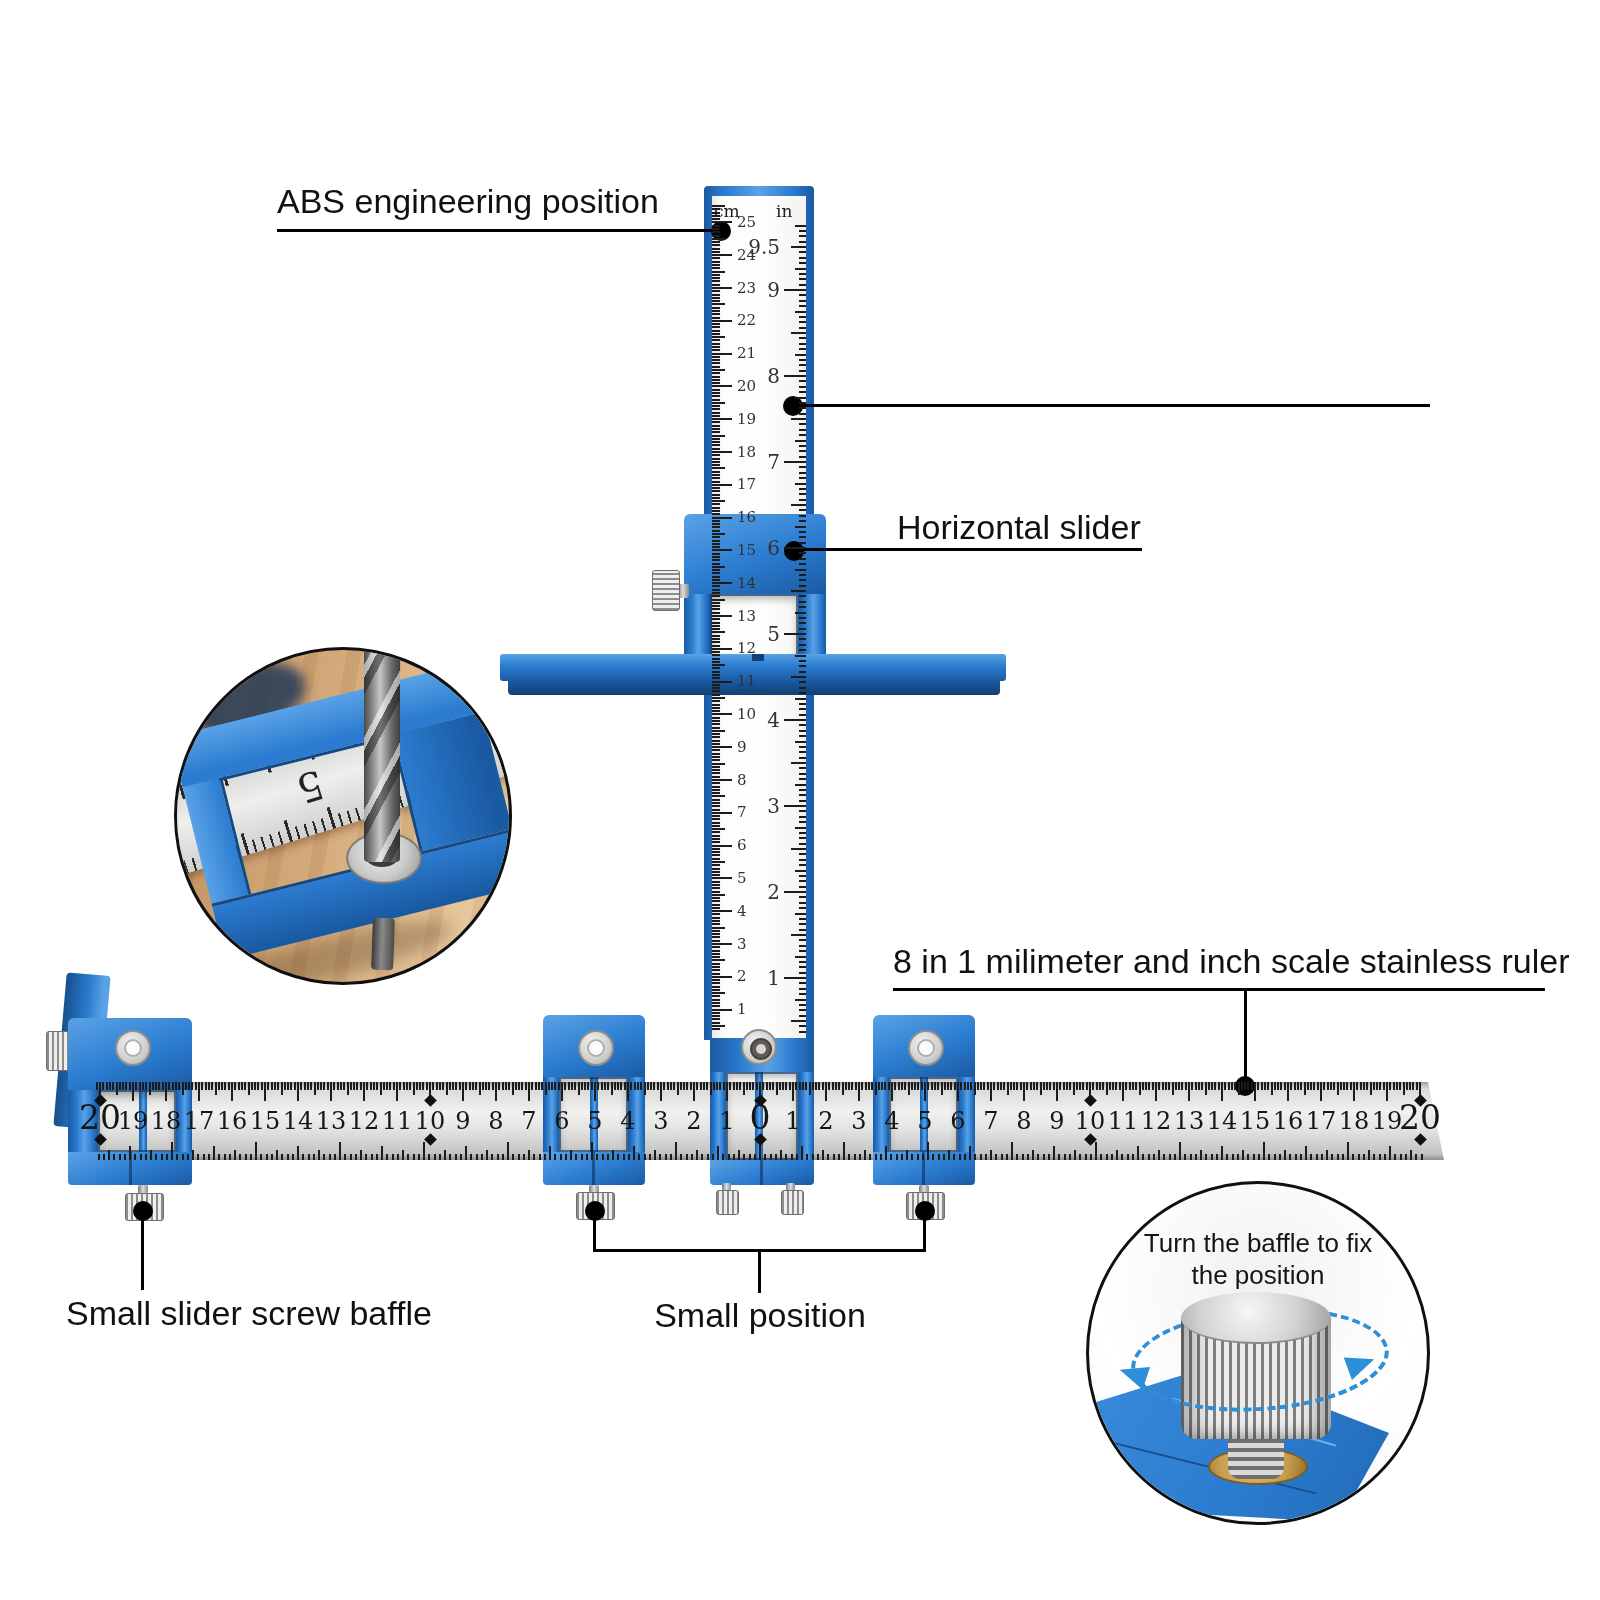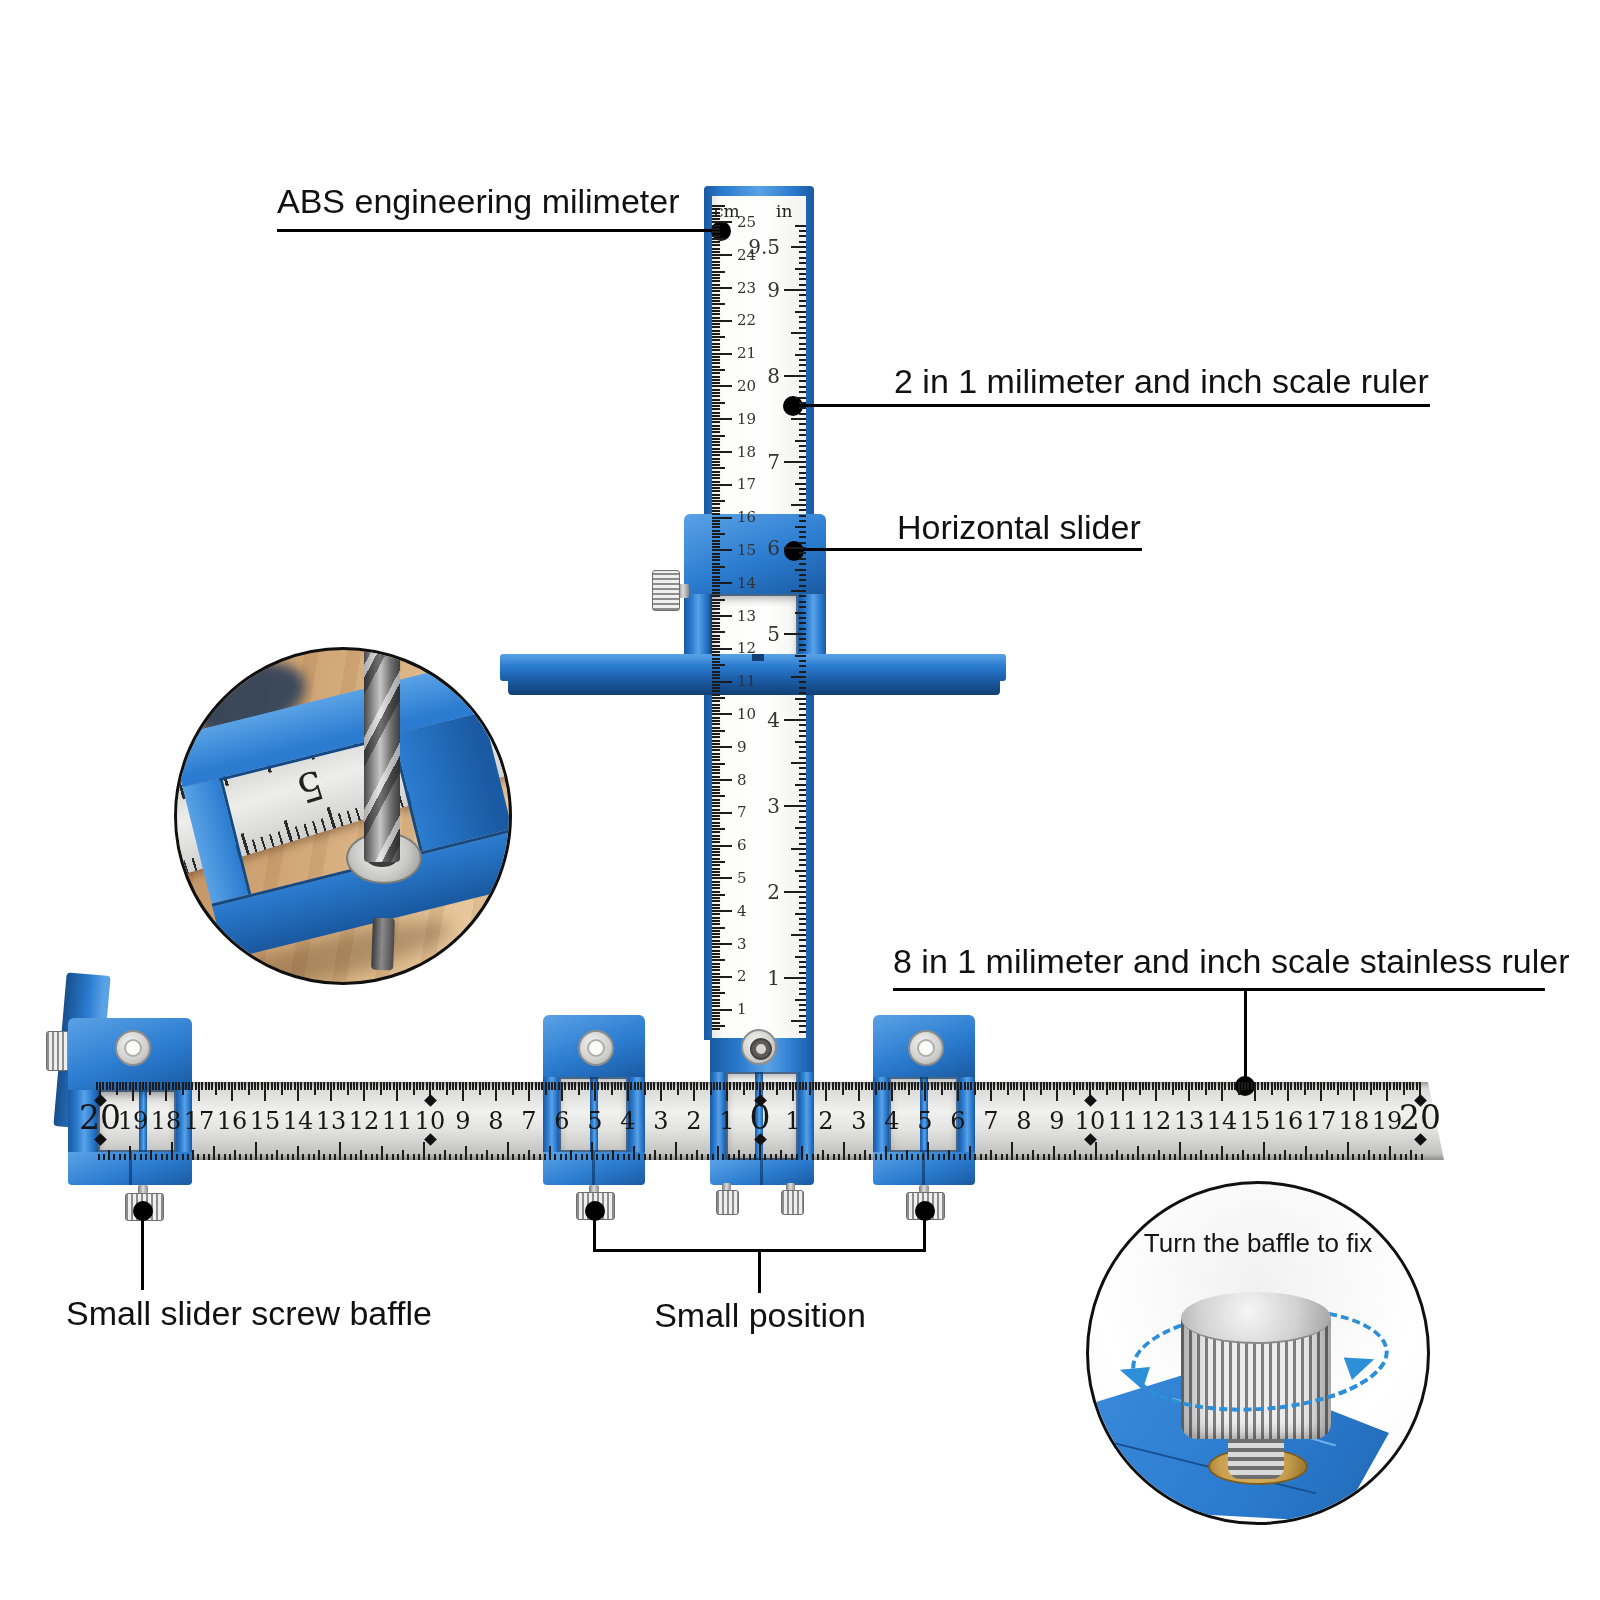--- a/index.html
+++ b/index.html
@@ -116,25 +116,24 @@
   <div class="abs plastv" style="left:958px;top:1077px;width:17px;height:75px;"></div>
   <div class="abs plastv" style="left:920px;top:1077px;width:8px;height:75px;"></div>
   <div class="abs plast" style="left:873px;top:1152px;width:102px;height:33px;border-radius:0 0 4px 4px;"></div>
   <div class="abs seam" style="left:922px;top:1152px;width:3px;height:33px;"></div>
   <div class="abs winshade" style="left:889px;top:1077px;width:69px;height:75px;"></div>
   <div class="abs holering" style="left:908px;top:1030px;width:32px;height:32px;"></div>
   <div class="abs holein" style="left:917px;top:1039px;width:14px;height:14px;"></div>
   <div class="abs shaft" style="left:919px;top:1185px;width:10px;height:8px;"></div>
   <div class="abs knurl" style="left:906px;top:1192px;width:37px;height:26px;"></div>
 
-  <span class="abs callout" style="left:277px;top:182px;">ABS engineering milimeter</span>
+  <span class="abs callout" style="left:277px;top:182px;">ABS engineering position</span>
   <div class="abs cline" style="left:277px;top:229px;width:446px;height:3px;"></div>
   <div class="abs dot" style="left:721px;top:231px;"></div>
 
-  <span class="abs callout" style="left:894px;top:362px;">2 in 1 milimeter and inch scale ruler</span>
   <div class="abs cline" style="left:793px;top:404px;width:637px;height:3px;"></div>
   <div class="abs dot" style="left:793px;top:406px;"></div>
 
   <span class="abs callout" style="left:897px;top:508px;">Horizontal slider</span>
   <div class="abs cline" style="left:794px;top:548px;width:348px;height:3px;"></div>
   <div class="abs dot" style="left:794px;top:551px;"></div>
 
   <div class="abs callout" style="left:893px;top:942px;width:652px;text-align:center;">8 in 1 milimeter and inch scale stainless ruler</div>
   <div class="abs cline" style="left:893px;top:988px;width:652px;height:3px;"></div>
   <div class="abs cline" style="left:1244px;top:990px;width:3px;height:96px;"></div>
@@ -186,20 +185,21 @@
     <div class="abs" style="left:187px;top:-6px;width:36px;height:218px;border-radius:4px;
          background:linear-gradient(90deg,#4a4a4a,#909090 25%,#c6c6c6 45%,#6e6e6e 75%,#3f3f3f);">
       <div class="abs" style="left:0;top:0;width:100%;height:100%;
            background:repeating-linear-gradient(118deg,rgba(255,255,255,0) 0 10px,rgba(255,255,255,.55) 10px 16px,rgba(30,30,30,.5) 16px 24px,rgba(255,255,255,0) 24px 34px);"></div>
     </div>
   </div>
 
   <div class="circle abs" style="left:1086px;top:1181px;width:338px;height:338px;
        background:radial-gradient(circle at 50% 30%,#f1f1f1,#ffffff 55%,#f7f7f7);">
     <div class="abs cap26" style="left:0;top:44px;width:100%;">Turn the baffle to fix</div>
+    <div class="abs cap26" style="left:0;top:76px;width:100%;">the position</div>
 
     <div class="abs" style="left:0;top:175px;width:338px;height:163px;
          clip-path:polygon(4px 44px,126px 6px,300px 74px,250px 163px,10px 150px);
          background:linear-gradient(120deg,#3b8ada,var(--blue) 50%,#1f66b0);">
       <div class="abs" style="left:80px;top:62px;width:170px;height:2px;background:#6db1ec;transform:rotate(16deg);"></div>
       <div class="abs" style="left:20px;top:108px;width:210px;height:2px;background:#1a4f8f;transform:rotate(14deg);"></div>
     </div>
 
     <div class="abs" style="left:42px;top:124px;width:250px;height:95px;border:4px dashed var(--dash_blue);border-radius:50%;transform:rotate(-4deg);"></div>
 

